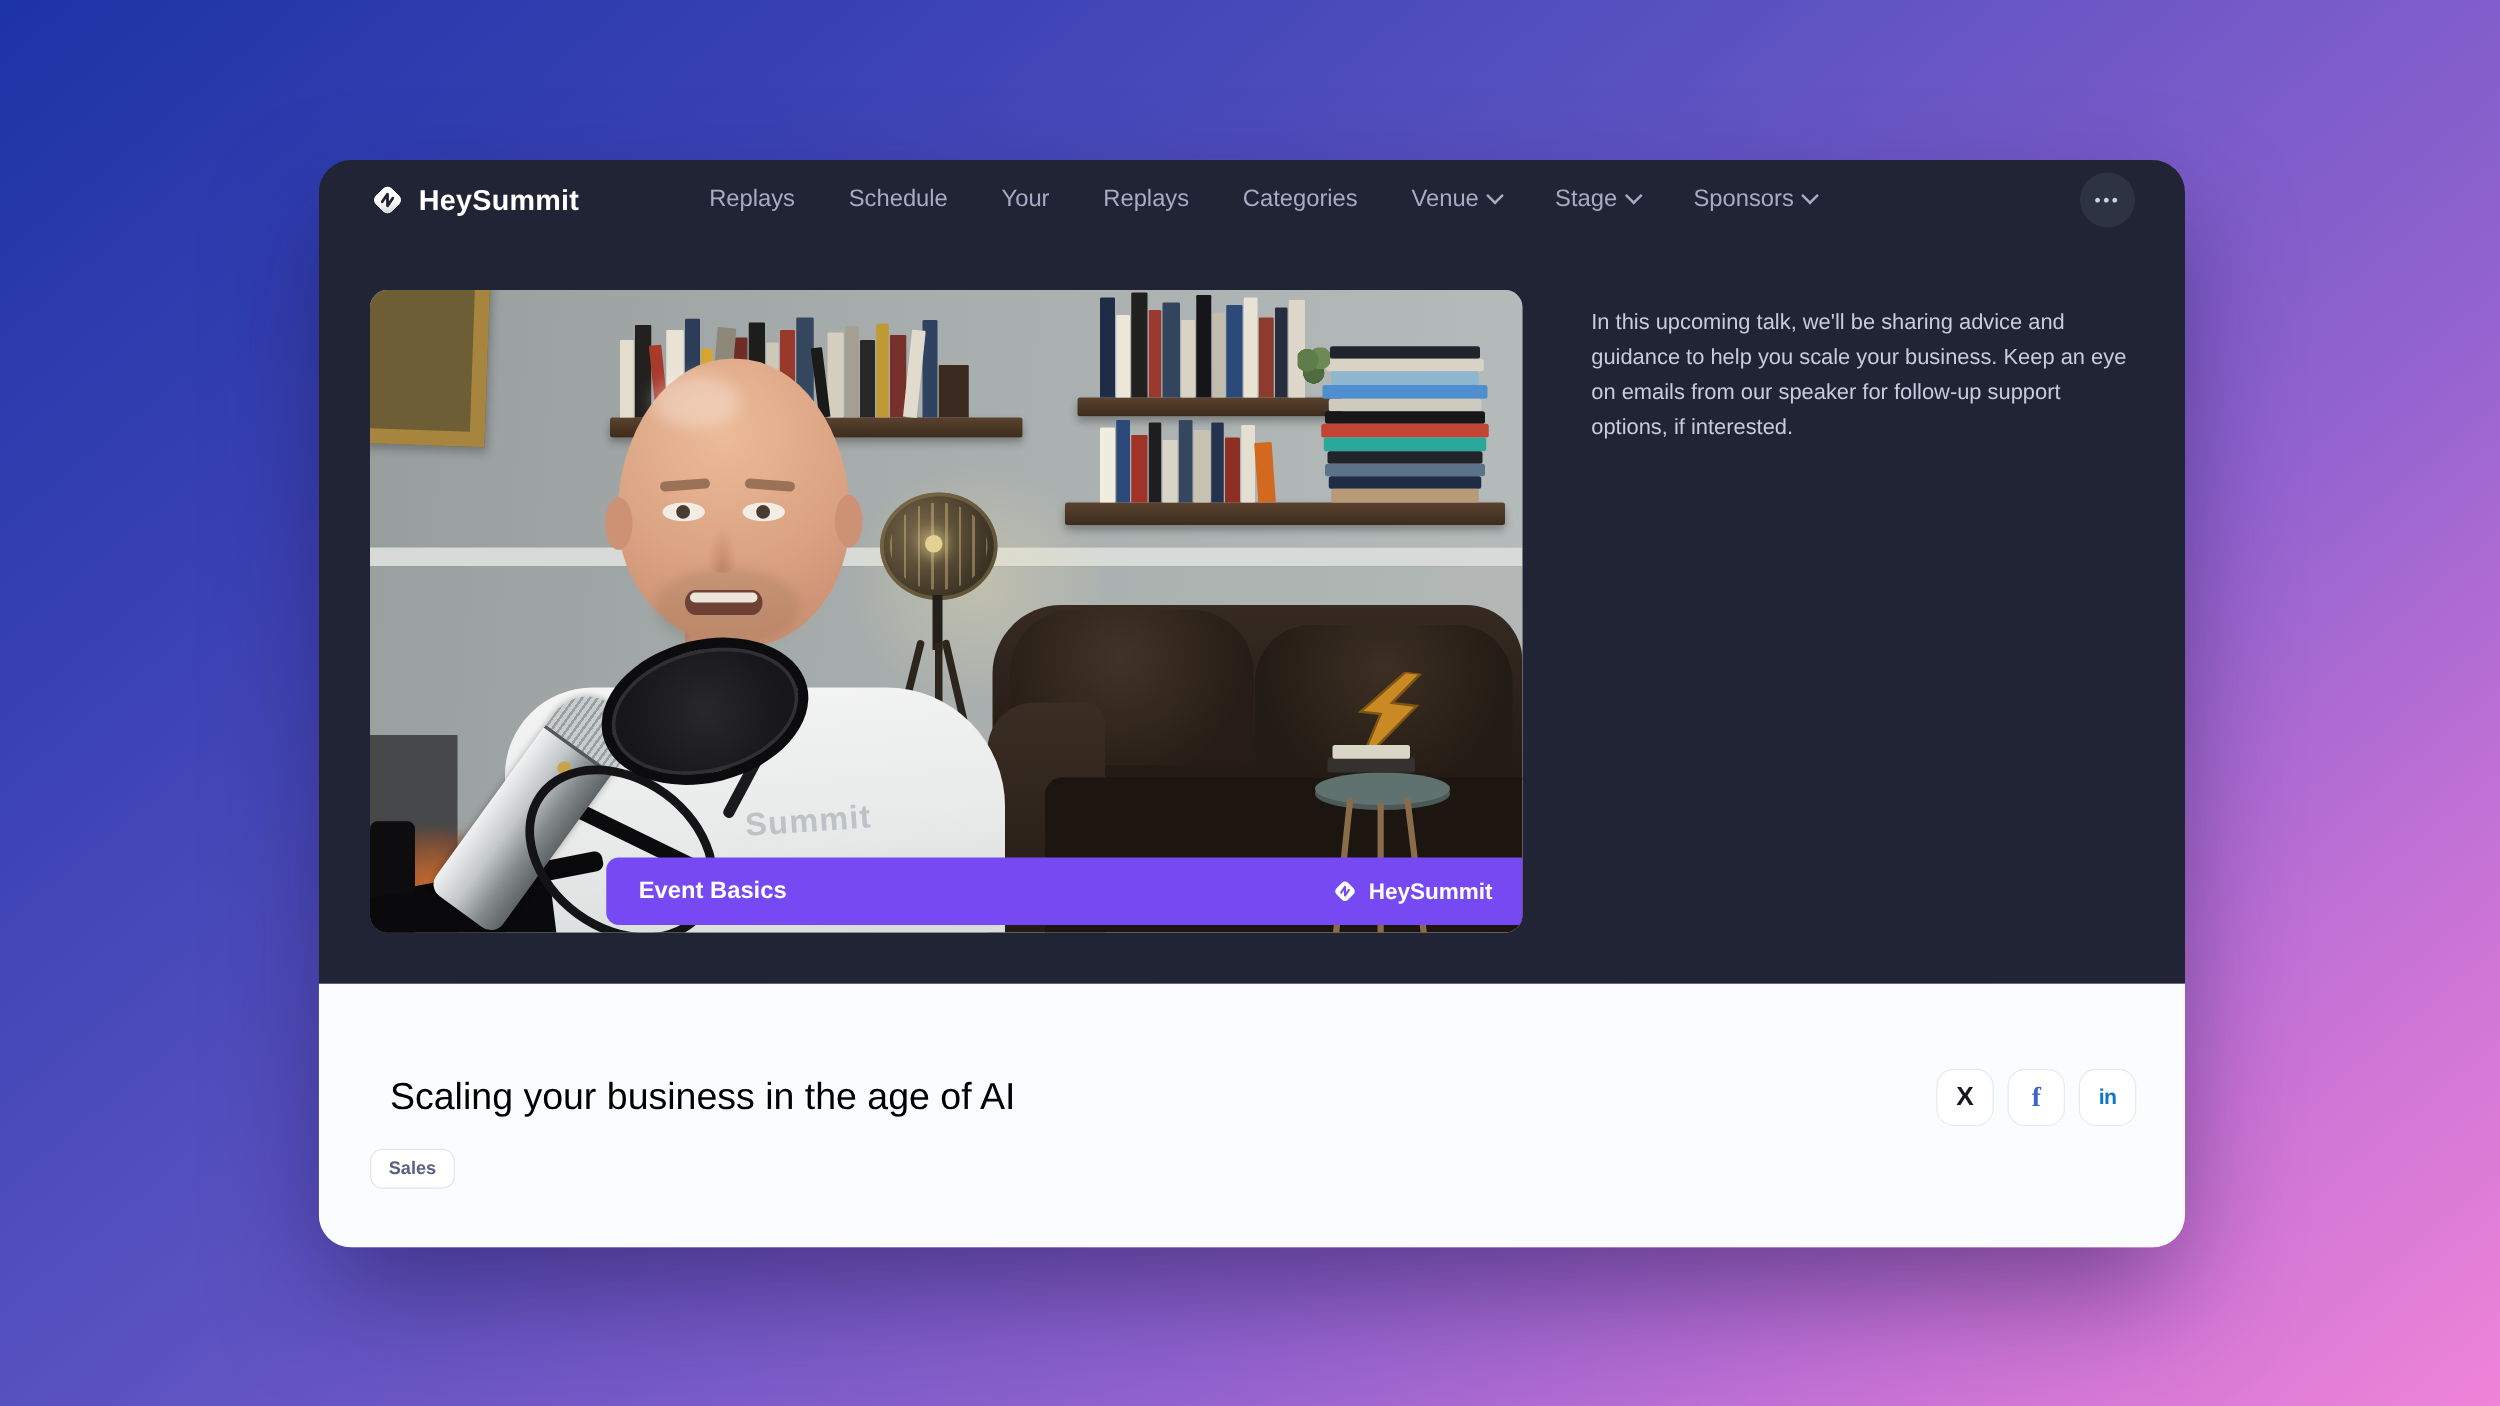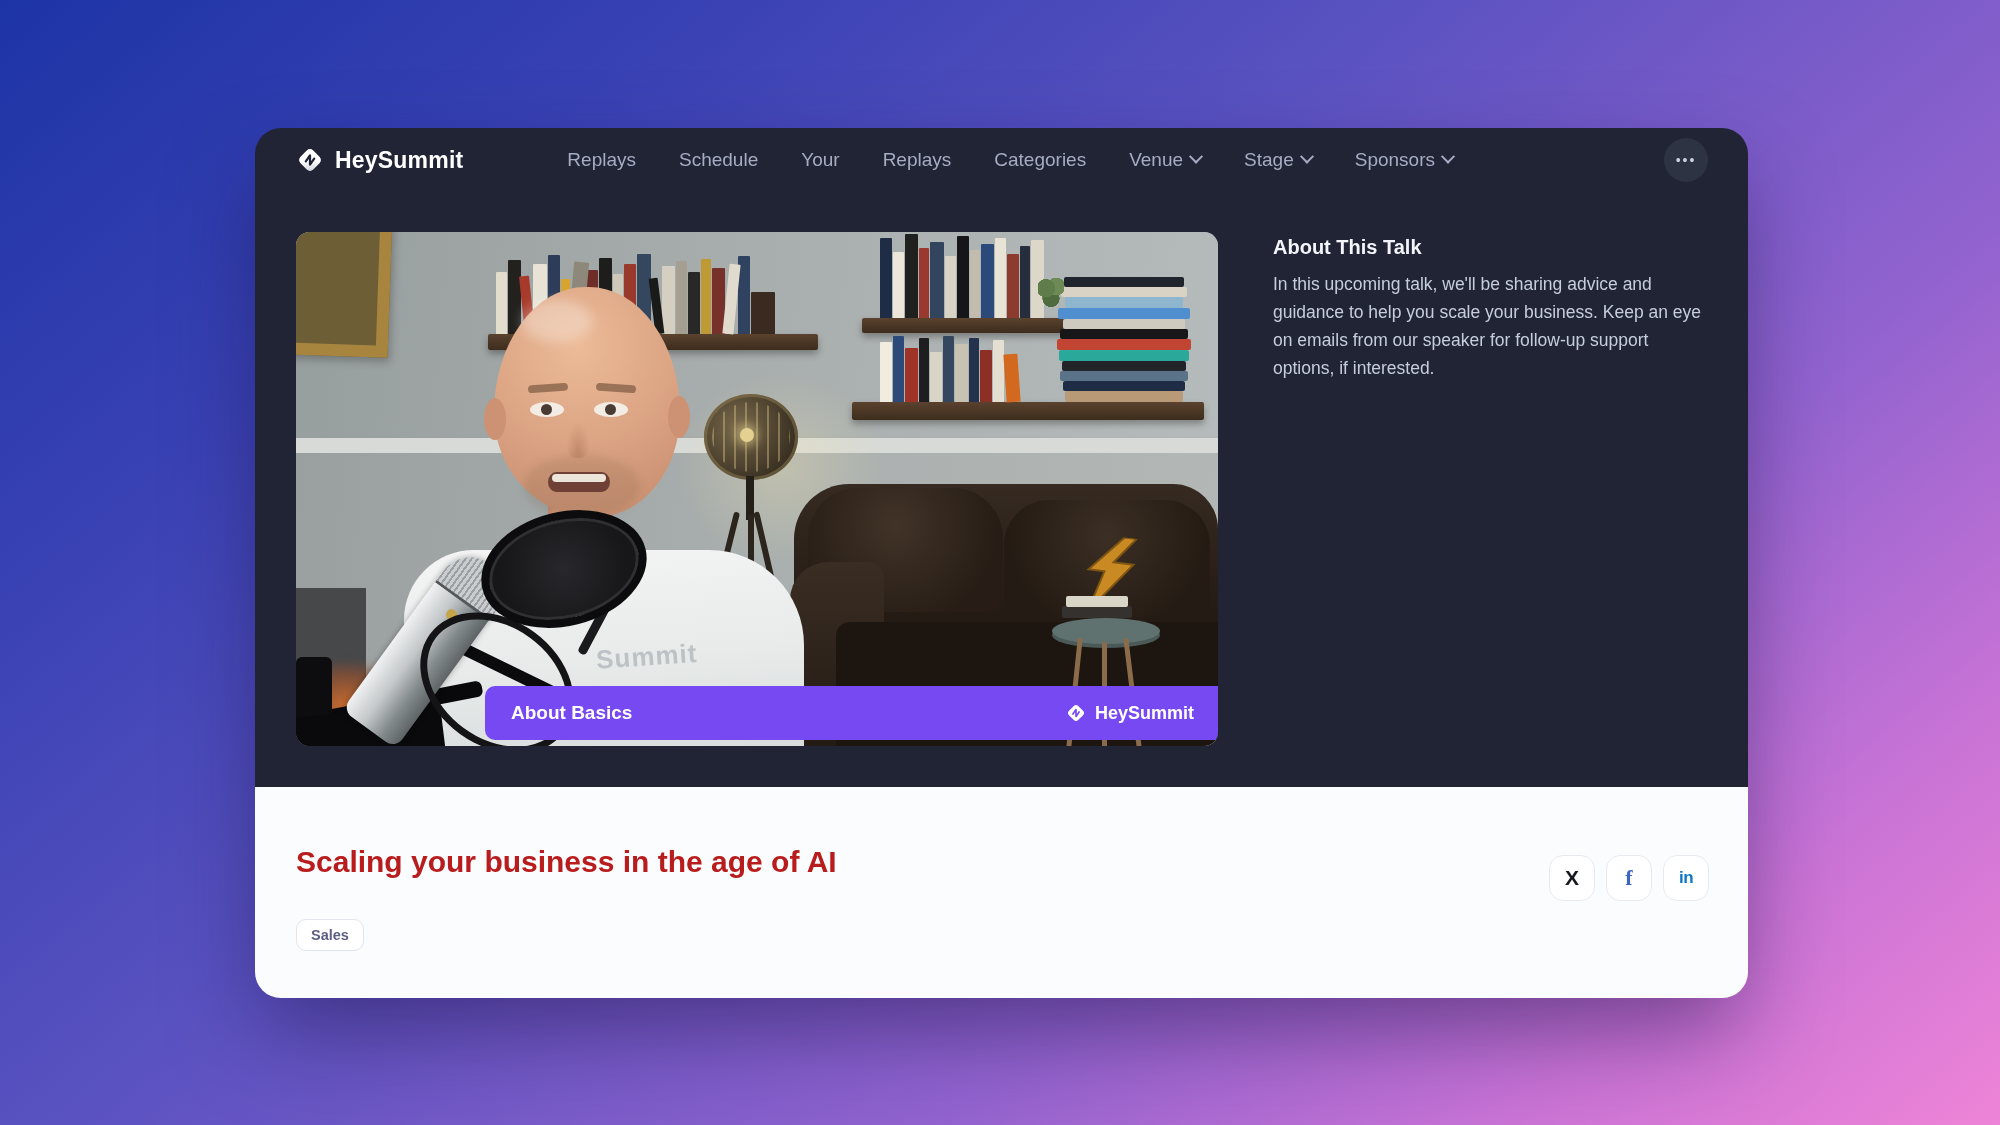--- a/index.html
+++ b/index.html
@@ -152,21 +152,21 @@
     background:radial-gradient(circle,#28282c 0%,#17171a 70%);border:8px solid #0c0c0e;
     box-shadow:inset 0 0 0 3px #303034;}
   
   .vbar{left:189px;top:454px;right:0;height:54px;background:#7749f2;border-radius:10px 0 0 10px;
     display:flex;align-items:center;justify-content:space-between;padding:0 24px 0 26px;z-index:5;}
   .vbar *{position:static;}
   .vbar .cap{color:#fff;font-size:19px;font-weight:600;}
   .vbrand{display:flex !important;align-items:center;gap:8px;color:#fff;font-size:18px;font-weight:bold;}
 
   
-  .title{position:absolute;left:41px;top:58px;margin:0;font-size:30px;font-weight:bold;color:#b91c1c;}
+  .title{position:absolute;left:41px;top:58px;margin:16px;font-size:30px;font-weight:normal;color:#000000;}
   .pill{position:absolute;left:41px;top:132px;padding:7px 14px;border:1.5px solid #e2e5ee;
     border-radius:10px;font-size:14.5px;font-weight:600;color:#5b5f82;background:#fff;cursor:pointer;}
   .share{position:absolute;right:39px;top:68px;display:flex;gap:11px;}
   .sbtn{width:46px;height:46px;border-radius:14px;border:1.5px solid #e7eaf0;background:#fff;
     display:flex;align-items:center;justify-content:center;cursor:pointer;font-weight:bold;padding:0;}
   .sbtn .gx{font-size:21px;color:#17181c;font-weight:bold;}
   .sbtn .gf{font-size:22px;color:#3d64c8;font-family:"Liberation Serif",serif;font-weight:bold;}
   .sbtn .gin{font-size:17px;color:#0e76c8;font-weight:bold;letter-spacing:-.5px;}
   .reserved{position:absolute;left:1095px;top:140px;width:366px;height:90px;background:#f1f4f8;
     border-radius:20px 20px 0 0;display:flex;align-items:flex-start;gap:18px;padding:15px 22px;
@@ -344,33 +344,32 @@
           <div class="clampblob"></div>
           <div class="mic">
             <div class="mic-mesh"></div>
             <div class="mic-dot"></div>
           </div>
           <div class="mount"></div>
           <div class="gneck"></div>
           <div class="pop"></div>
 
           <div class="vbar">
-            <span class="cap">About Basics</span>
+            <span class="cap">Event Basics</span>
             <span class="vbrand">
               <svg width="22" height="22" viewBox="0 0 32 32">
                 <rect x="6.5" y="6.5" width="19" height="19" rx="5" transform="rotate(45 16 16)" fill="#ffffff"></rect>
                 <path d="M11.5 17.5 L16 11 L16 21 L20.5 14.5" stroke="#7749f2" stroke-width="2.4" fill="none" stroke-linecap="round" stroke-linejoin="round"></path>
               </svg>
               <b>HeySummit</b>
             </span>
           </div>
         </div>
 
         <aside class="about">
-          <h2>About This Talk</h2>
           <p>In this upcoming talk, we'll be sharing advice and guidance to help you scale your business. Keep an eye on emails from our speaker for follow-up support options, if interested.</p>
         </aside>
       </div>
     </div>
 
     <div class="white">
       <h1 class="title">Scaling your business in the age of AI</h1>
       <span class="pill">Sales</span>
       <div class="share">
         <button class="sbtn">

